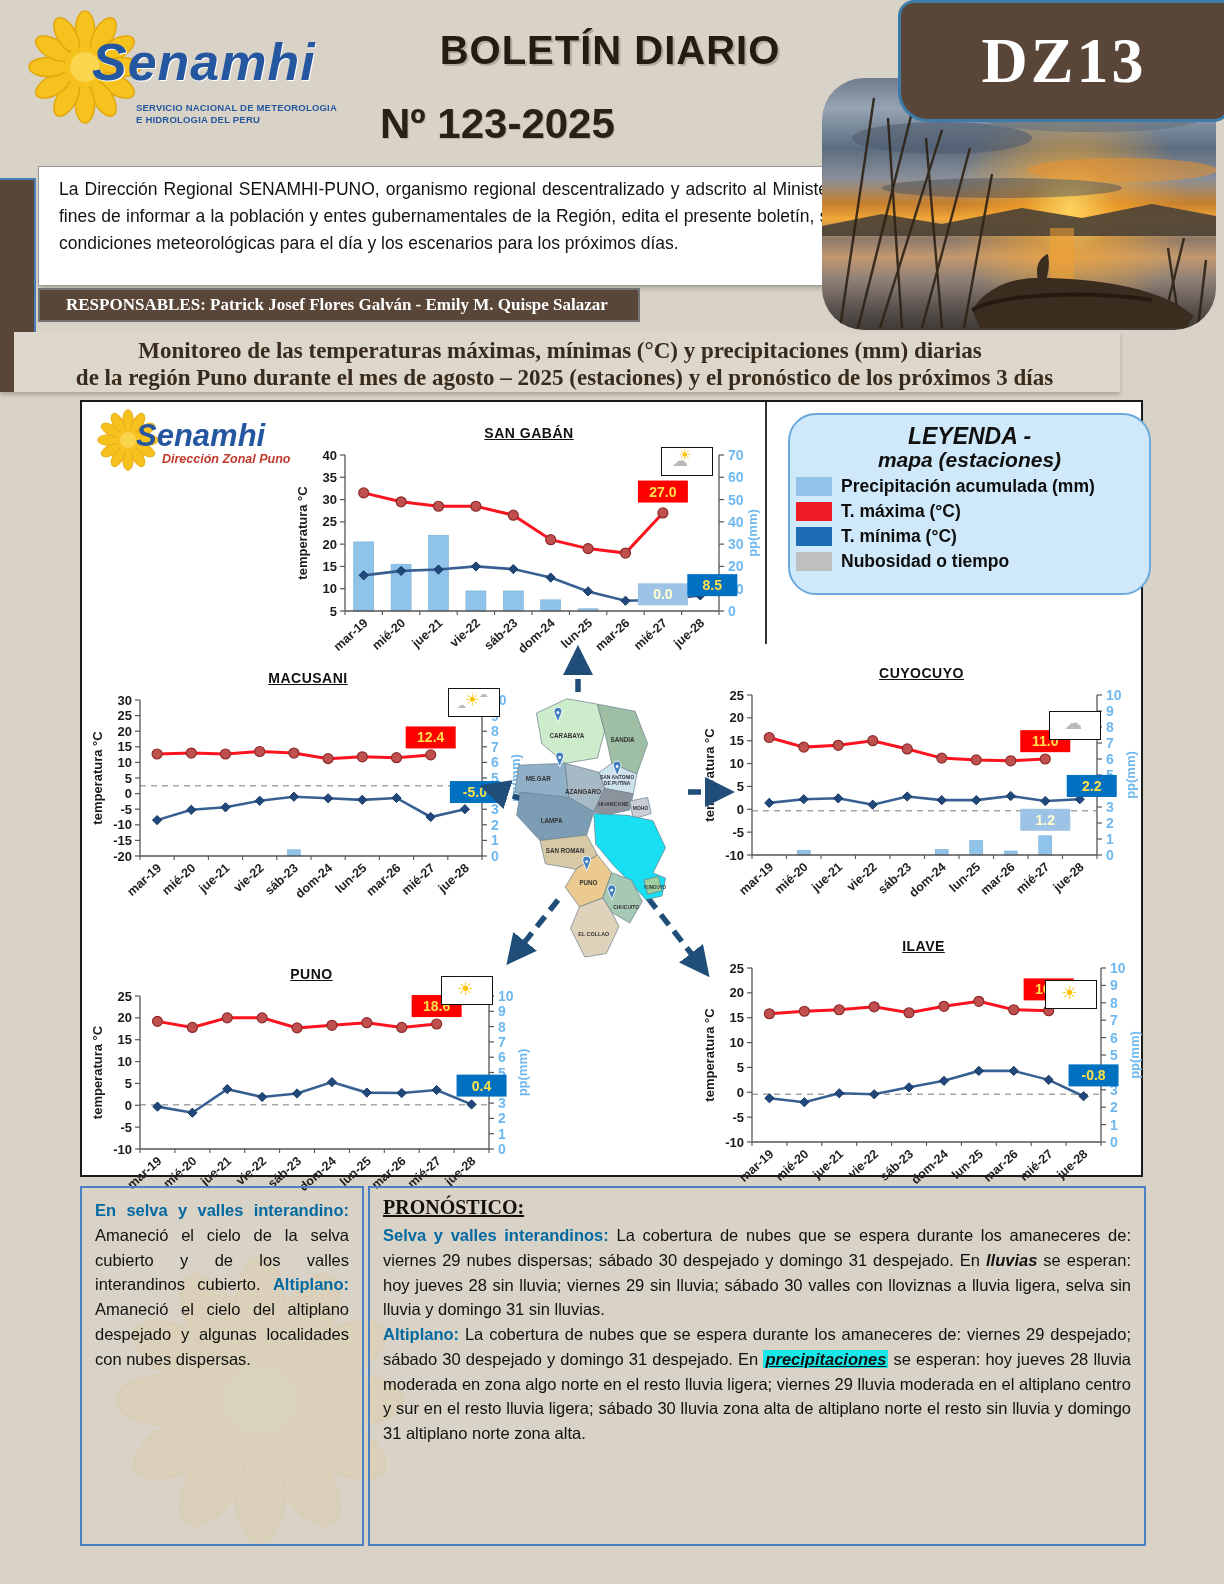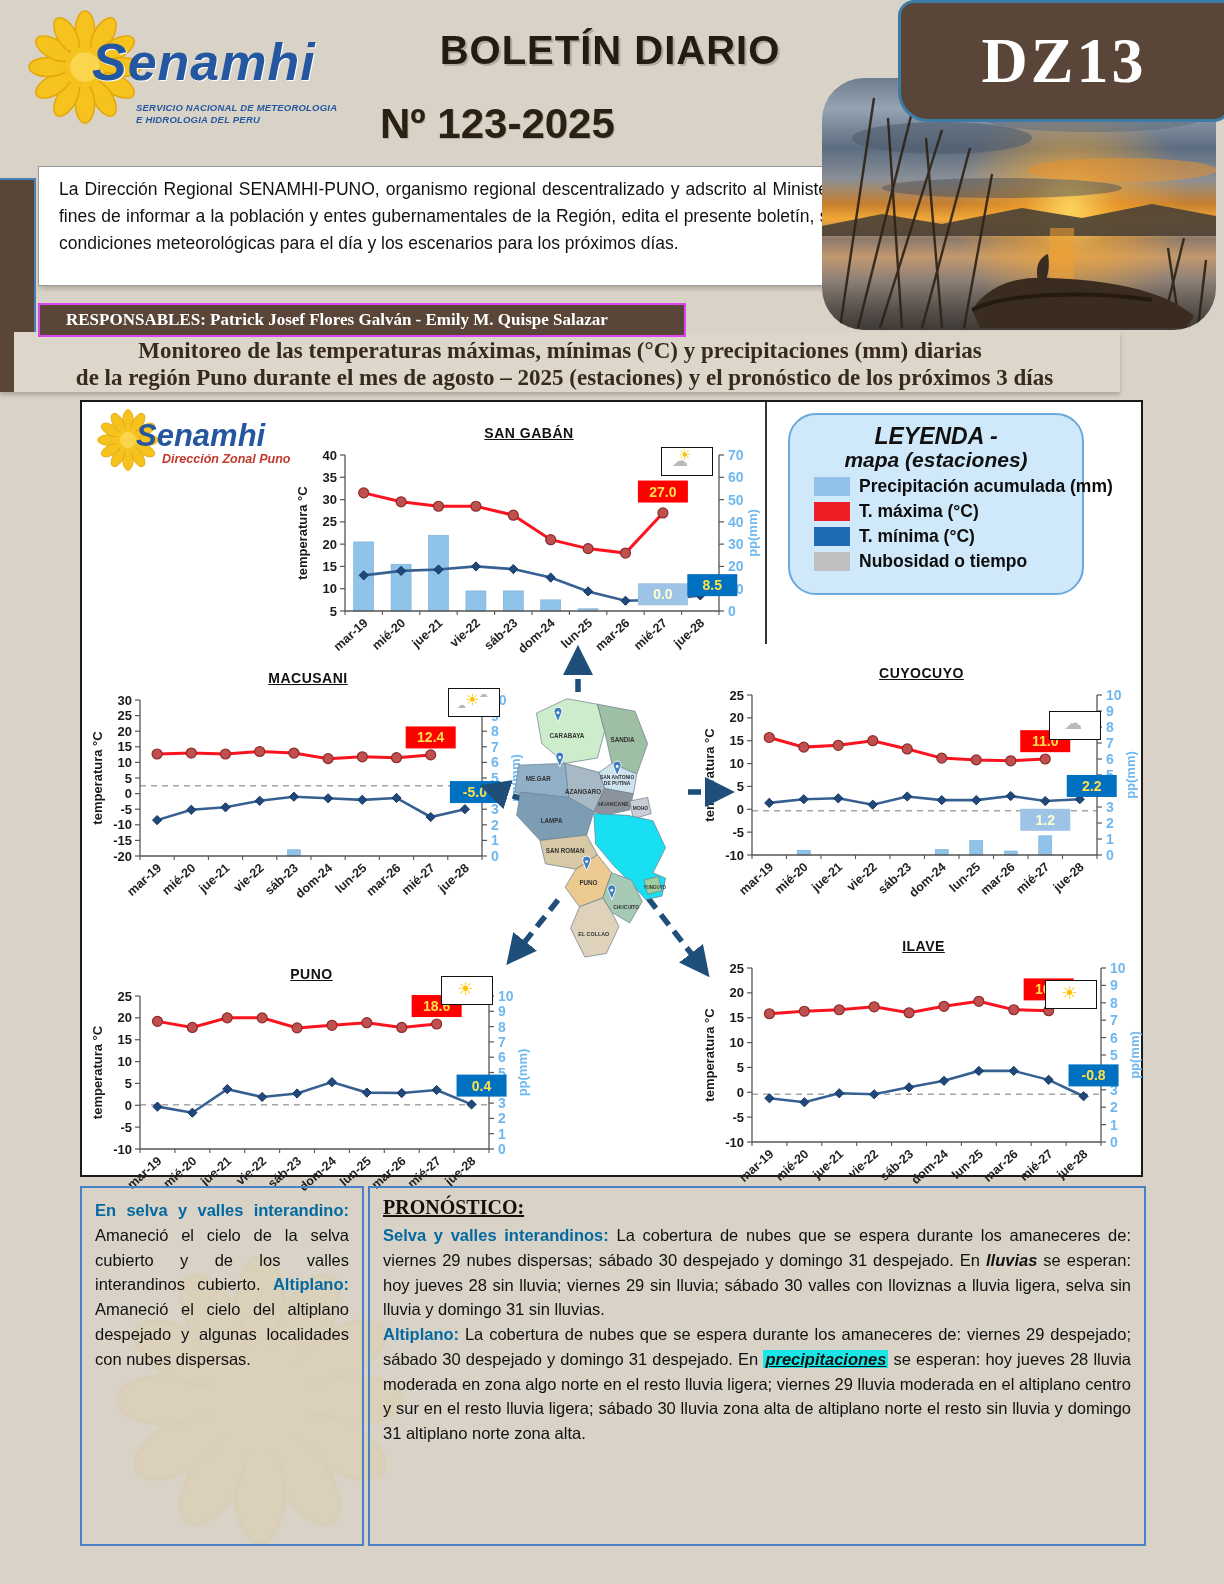--- a/index.html
+++ b/index.html
@@ -3,39 +3,39 @@
 <meta charset="utf-8">
 <style>
   html,body{margin:0;padding:0;background:#b9b2a6;}
   .page{position:relative;width:1224px;height:1584px;background:#d9d2c6;overflow:hidden;
         font-family:"Liberation Sans",sans-serif;color:#111;}
   
   .logo-block{position:absolute;left:26px;top:6px;width:370px;height:162px;}
   .logo-sun{position:absolute;left:0;top:2px;}
   .brand{position:absolute;left:66px;top:26px;font-size:52px;font-weight:bold;font-style:italic;
          color:#2457a0;letter-spacing:1px;text-shadow:1px 1px 0 #fff;}
-  .tagline{position:absolute;left:110px;top:96px;font-size:9.5px;font-weight:bold;color:#2457a0;line-height:12px;letter-spacing:.2px;font-style:italic;}
+  .tagline{position:absolute;left:110px;top:96px;font-size:9.5px;font-weight:bold;color:#2457a0;line-height:12px;letter-spacing:.2px;}
   .title-main{position:absolute;left:380px;top:28px;width:460px;text-align:center;font-size:40px;
               font-weight:bold;color:#241c12;letter-spacing:1px;text-shadow:2px 2px 0 rgba(125,115,100,.4);}
   .title-num{position:absolute;left:380px;top:100px;width:460px;text-align:left;font-size:42px;
              font-weight:600;color:#2b2014;text-shadow:1px 1px 0 rgba(125,115,100,.35);}
   .dz-box{position:absolute;left:898px;top:0;width:326px;height:116px;background:#594638;
           border:3px solid #3d7ca8;border-radius:16px 4px 16px 30px;z-index:5;
           display:flex;align-items:center;justify-content:center;}
   .dz-text{font-family:"Liberation Serif",serif;font-weight:bold;font-size:64px;color:#fff;letter-spacing:3px;}
   .photo{position:absolute;left:822px;top:78px;width:394px;height:252px;border-radius:42px;overflow:hidden;z-index:3;
          background:
            radial-gradient(circle at 63% 52%, rgba(255,215,95,.95), rgba(255,170,40,.55) 16%, rgba(255,150,30,0) 42%),
            linear-gradient(180deg,#6f7d8f 0%,#95a3b2 12%,#5d6d80 28%,#8a8f98 40%,#c77f2e 50%,#f2a838 56%,#8d7a6d 64%,#c2986f 71%,#8e8077 80%,#564f4b 92%,#3f3a36 100%);}
   .photo svg{display:block;}
   .left-strip{position:absolute;left:0;top:178px;width:34px;height:166px;background:#594638;border:2px solid #4a7ebb;border-left:none;}
   .intro-box{position:absolute;left:38px;top:166px;width:980px;height:120px;background:#fff;border:1px solid #999;
              box-shadow:2px 3px 4px rgba(0,0,0,.18);padding:9px 18px 0 20px;box-sizing:border-box;z-index:2;}
   .intro-text{font-size:17.5px;line-height:27px;text-align:justify;color:#121212;}
-  .resp-bar{position:absolute;left:38px;top:303px;width:648px;height:34px;background:#594638;border:2px solid #d946ef;
+  .resp-bar{position:absolute;left:38px;top:288px;width:602px;height:34px;background:#594638;border:2px solid #737373;
             box-sizing:border-box;color:#fff;display:flex;align-items:center;padding-left:26px;
             font-family:"Liberation Serif",serif;font-weight:bold;font-size:17px;z-index:4;}
   .subtitle-band{position:absolute;left:0;top:332px;width:1120px;height:60px;background:#ddd6ca;
                  box-shadow:0 3px 4px rgba(0,0,0,.2);text-align:center;
                  font-family:"Liberation Serif",serif;font-weight:bold;color:#392b1b;}
   .subtitle-band .l1{margin-top:5px;font-size:23px;line-height:27px;}
   .subtitle-band .l2{font-size:23px;line-height:27px;padding-left:9px;}
   .subtitle-strip{position:absolute;left:0;top:332px;width:14px;height:60px;background:#594638;z-index:2;}
   
   .panel{position:absolute;left:80px;top:400px;width:1063px;height:777px;background:#fff;border:2px solid #1a1a1a;box-sizing:border-box;}
@@ -45,22 +45,22 @@
   .sg-divider{position:absolute;left:765px;top:402px;width:2px;height:242px;background:#333;}
   .chart{position:absolute;margin-top:24px;}
   .chart-title{width:100%;text-align:center;font-size:14px;font-weight:bold;color:#111;
                text-decoration:underline;letter-spacing:.5px;}
   .iconbox{position:absolute;width:50px;height:27px;background:#fff;border:1.5px solid #111;z-index:3;
            display:flex;align-items:center;justify-content:center;font-family:"DejaVu Sans",sans-serif;line-height:1;}
   .wi-sun{color:#ffc000;} .wi-cloud{color:#b9b9b9;}
   .ic-rel{position:relative;width:100%;height:100%;}
   .ic-rel span{position:absolute;}
   
-  .legend{position:absolute;left:788px;top:413px;width:296px;height:182px;background:#cfe9fb;
-          border:2.5px solid #6aa9dd;border-radius:28px;box-sizing:border-box;padding:8px 24px;z-index:2;}
+  .legend{position:absolute;left:788px;top:413px;width:363px;height:182px;background:#cfe9fb;
+          border:2.5px solid #6aa9dd;border-radius:28px;box-sizing:border-box;padding:8px 6px;z-index:2;}
   .legend .t1{text-align:center;font-size:23px;font-weight:bold;font-style:italic;color:#101010;}
   .legend .t2{text-align:center;font-size:21px;font-weight:bold;font-style:italic;color:#101010;margin-top:-2px;}
   .leg-item{display:flex;align-items:center;margin-top:4px;}
   .leg-sw{width:36px;height:19px;margin-right:9px;flex:none;}
   .sw-pp{background:#92c1e9;} .sw-max{background:#ee1c25;} .sw-min{background:#1f6cb4;} .sw-cloud{background:#bfbfbf;}
   .leg-label{font-size:17.5px;font-weight:bold;color:#0d0d0d;white-space:nowrap;}
   
   .map-wrap{position:absolute;left:505px;top:688px;width:192px;height:296px;z-index:2;}
   .arrows{position:absolute;left:470px;top:640px;width:280px;height:352px;z-index:1;}
   

